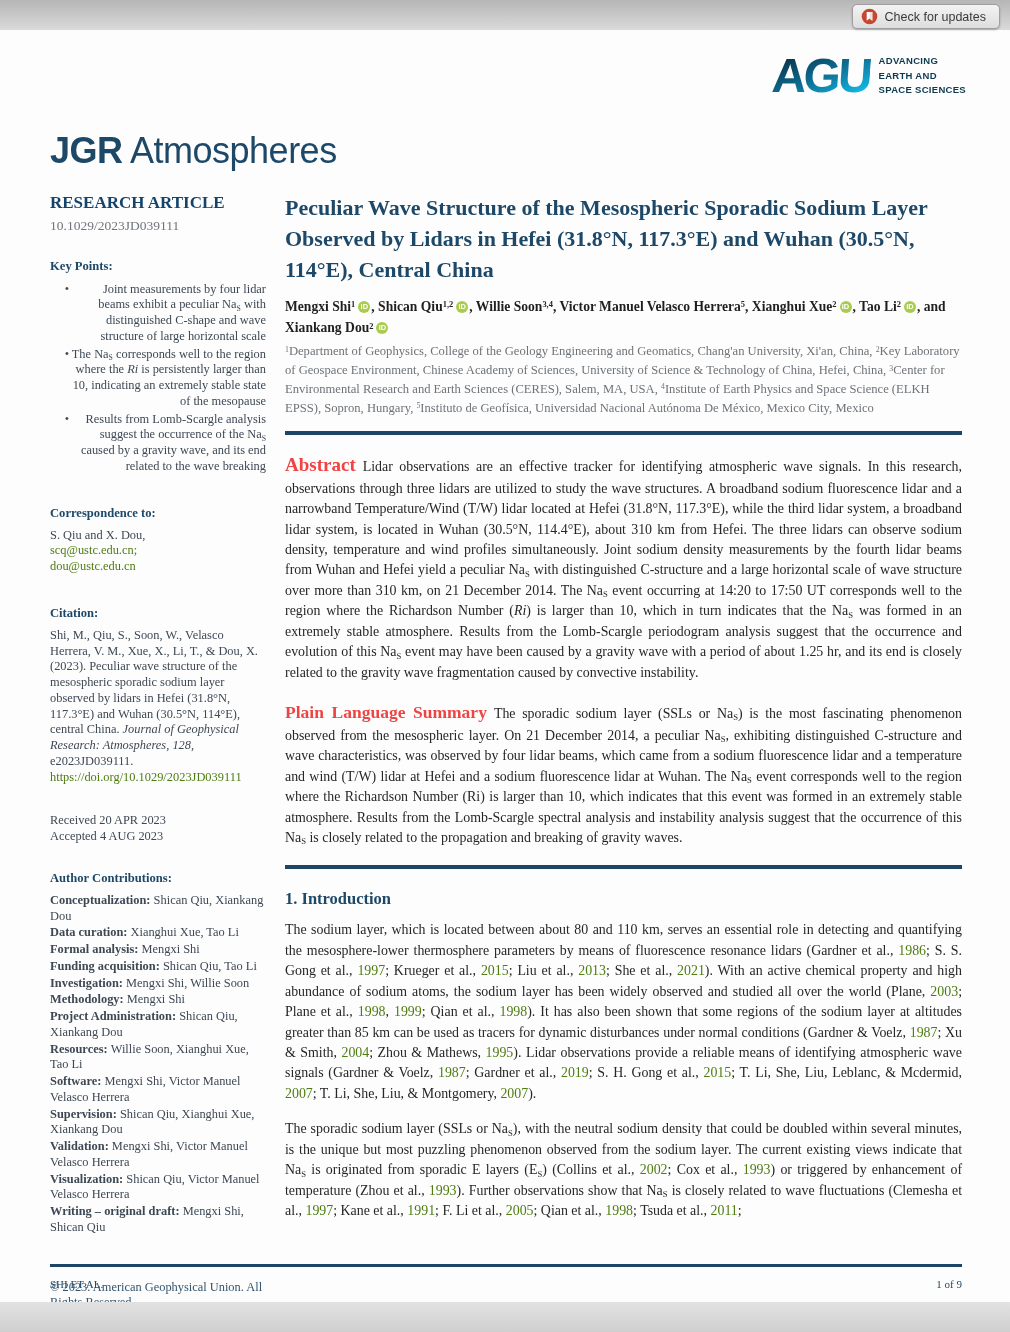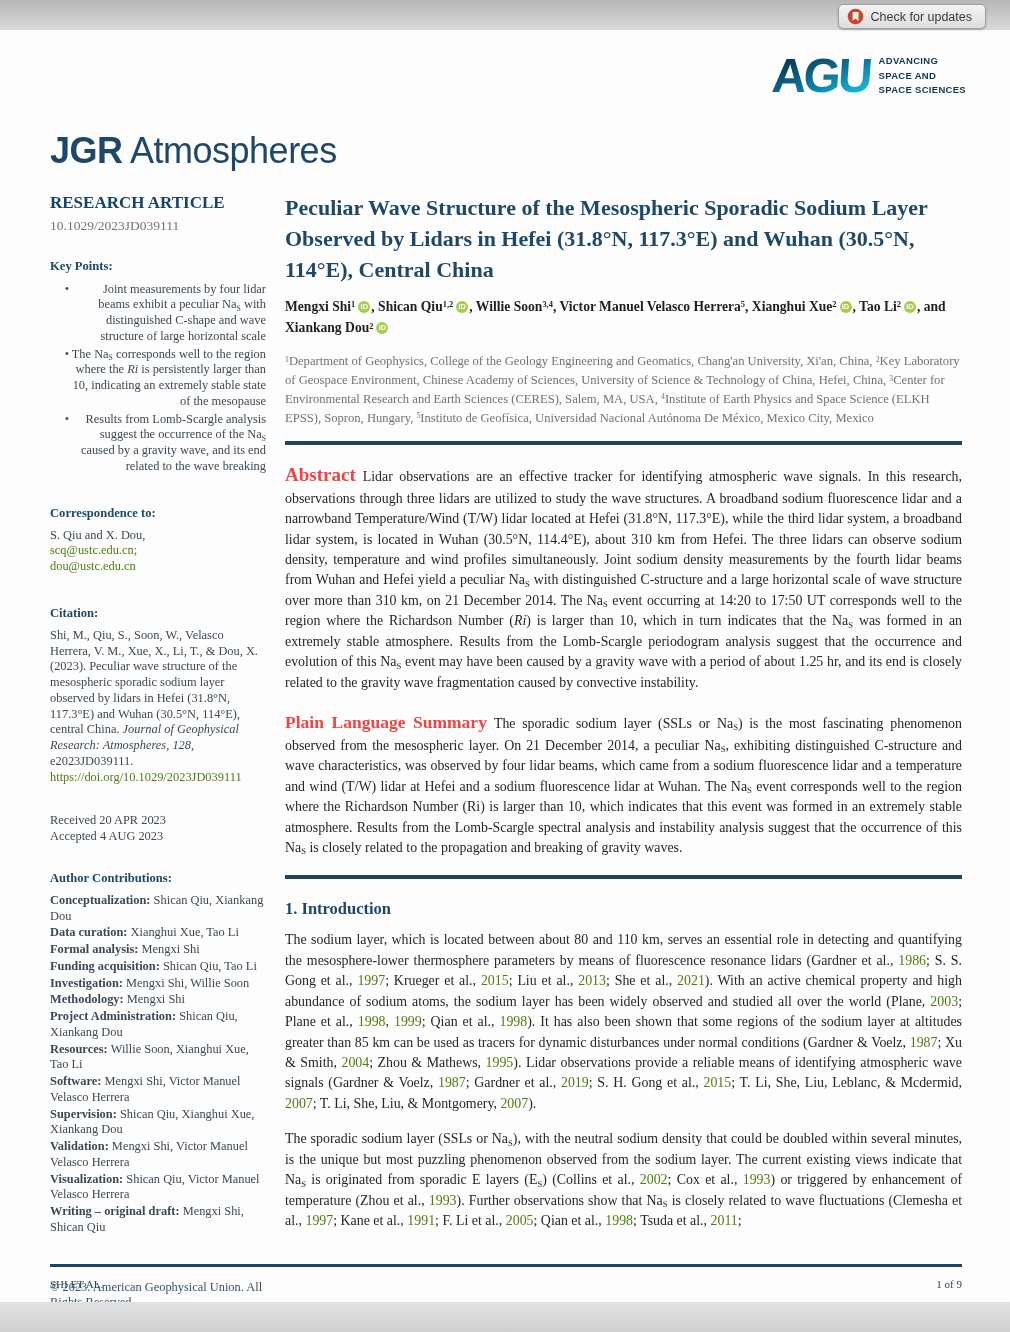--- a/index.html
+++ b/index.html
@@ -4,21 +4,21 @@
 <style>
   html,body{margin:0;padding:0;background:#9e9e9e;}
   .canvas{position:relative;width:1010px;height:1332px;background:#fdfdfd;overflow:hidden;
           font-family:"Liberation Serif", serif;-webkit-font-smoothing:antialiased;}
   .top-strip{position:absolute;top:0;left:0;right:0;height:30px;
              background:linear-gradient(#b6b6b6,#dadada);}
   .bottom-strip{position:absolute;left:0;right:0;top:1302px;bottom:0;
              background:linear-gradient(#e2e2e2,#cfcfcf);}
 
   
-  .check-btn{position:absolute;top:4px;right:24px;display:flex;align-items:center;gap:7px;
+  .check-btn{position:absolute;top:4px;right:10px;display:flex;align-items:center;gap:7px;
              background:linear-gradient(#f3f3f3,#ddd);border:1px solid #9f9f9f;border-radius:5px;
              padding:3px 13px 3px 8px;font-family:"Liberation Sans",sans-serif;font-size:12.5px;
              color:#3a3a3a;box-shadow:0 1px 2px rgba(0,0,0,.25);cursor:pointer;z-index:5;}
   .check-btn svg{display:block;}
 
   
   .agu{position:absolute;top:52px;right:44px;display:flex;align-items:center;gap:9px;}
   .agu-text{font-family:"Liberation Sans",sans-serif;font-weight:bold;font-size:48px;line-height:1;
             letter-spacing:-3px;background:linear-gradient(155deg,#0a3850 15%,#0d6e92 50%,#14b2de 85%);
             -webkit-background-clip:text;background-clip:text;color:transparent;transform:skewX(-4deg);}
@@ -49,21 +49,21 @@
   .mt-cit{margin-top:31px;}
   .cit-text{margin-top:6px;}
   .mt-recv{margin-top:28px;}
   .mt-contrib{margin-top:26px;}
   .contrib{margin-top:6px;}
   .contrib-item{margin-bottom:1px;}
   .copyright{margin-top:44px;color:#33536e;font-size:12.4px;}
 
   .title{color:#1d4868;font-weight:bold;font-size:22px;line-height:1.42;}
   .authors{margin-top:10px;font-weight:bold;font-size:13.6px;color:#1f1f1f;line-height:1.6;}
-  .affil{margin-top:13px;color:#6e7378;font-size:12.6px;line-height:1.5;}
+  .affil{margin-top:3px;color:#6e7378;font-size:12.6px;line-height:1.5;}
   .rule{height:4px;background:#1c4566;margin-top:13px;}
   .body-par{font-size:13.9px;color:#262626;line-height:1.47;text-align:justify;}
   .abstract{margin-top:16px;}
   .head-inline{color:#ef4444;font-weight:bold;padding-right:7px;}
   .abstract .head-inline{font-size:19px;}
   .pls{margin-top:17px;}
   .pls .head-inline{font-size:17.5px;}
   .rule2{margin-top:17px;}
   .intro-head{margin-top:20px;color:#1d4868;font-weight:bold;font-size:16.5px;}
   .para1{margin-top:11px;}
@@ -98,21 +98,21 @@
         <path d="M12 5.5h4V18l-4-3.1z" fill="#e8e3da"></path>
       </svg>
     </span>
     <span>Check for updates</span>
   </div>
 
   <div class="agu">
     <div class="agu-text">AGU</div>
     <div class="agu-tagline">
       <div>ADVANCING</div>
-      <div>SPACE AND</div>
+      <div>EARTH AND</div>
       <div>SPACE SCIENCES</div>
     </div>
   </div>
 
   <div class="journal">
     <span class="bold">JGR</span><span class="rest"> Atmospheres</span>
   </div>
 
   <div class="content">
 

